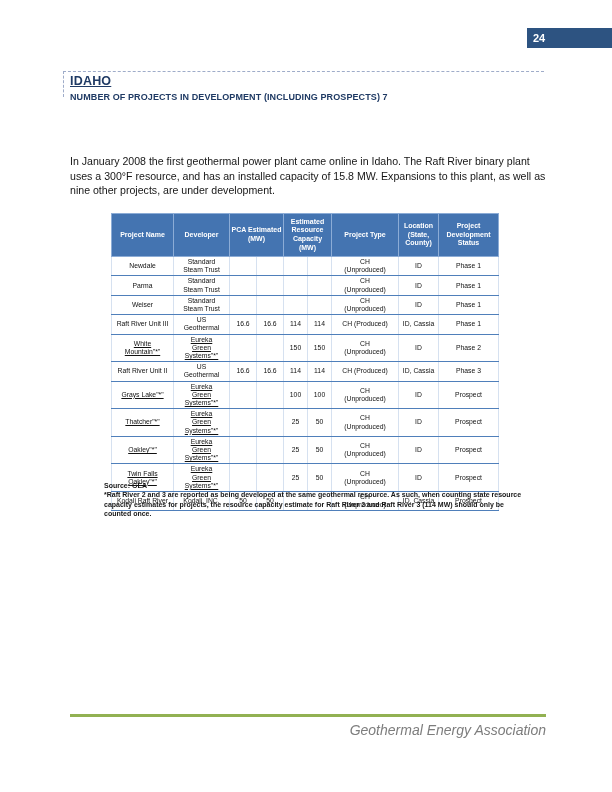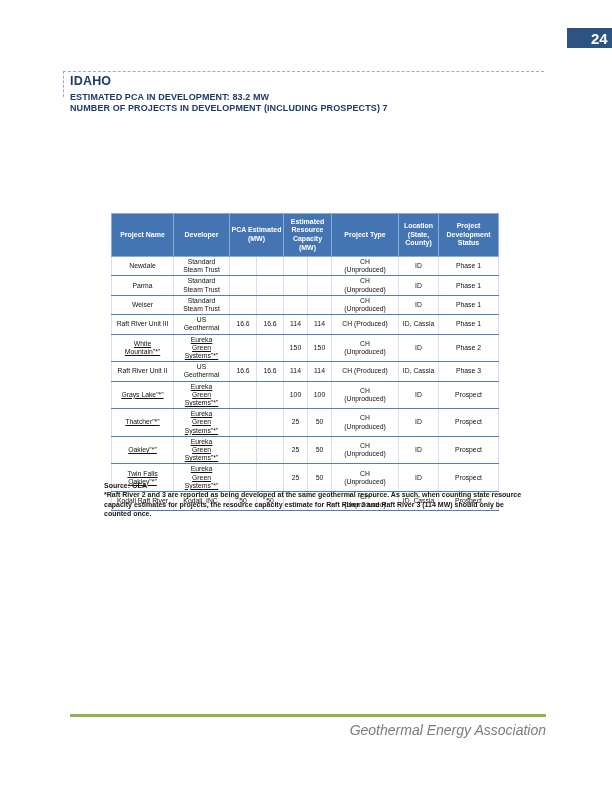--- a/index.html
+++ b/index.html
@@ -7,37 +7,38 @@
     position:relative;
     width:612px;height:792px;
     background:#ffffff;
     font-family:"Liberation Sans", sans-serif;
     overflow:hidden;
     margin:0 auto;
   }
   
   .page-num{
     position:absolute; right:0; top:28px;
-    width:45px; height:20px;
+    width:85px; height:20px;
     background:#2d5381;
     color:#ffffff;
-    font-size:15px; font-weight:bold;
+    font-size:11px; font-weight:bold;
     display:flex; align-items:center;
-    padding-left:24px; box-sizing:border-box;
+    padding-left:6px; box-sizing:border-box;
   }
   
   .section-frame{
     position:absolute; left:63px; top:71px;
     width:480px; height:25px;
     border-top:1px dashed #9facc9;
     border-left:1px dashed #9facc9;
   }
   .section-title{
     position:absolute; left:70px; top:74px;
     font-size:12.5px; font-weight:bold;
+    text-decoration:underline;
     color:#1f3a64;
     letter-spacing:.2px;
   }
   .stats{
     position:absolute; left:70px; top:92px;
     color:#1f3a64; font-size:9px; font-weight:bold;
     line-height:10.6px; letter-spacing:.1px;
   }
   .intro{
     position:absolute; left:70px; top:154px; width:484px;
@@ -104,24 +105,24 @@
 
   <div class="page-num">
     <span>24</span>
   </div>
 
   <div class="section-frame"></div>
 
   <div class="section-title">IDAHO</div>
 
   <div class="stats">
-    <div>ESTIMATED PCA IN DEVELOPMENT: 83.2 MW</div>
     <div>NUMBER OF PROJECTS IN DEVELOPMENT (INCLUDING PROSPECTS) 7</div>
   </div>
 
+  <div class="intro">In January 2008 the first geothermal power plant came online in Idaho.  The Raft River binary plant uses a 300°F resource, and has an installed capacity of 15.8 MW.  Expansions to this plant, as well as nine other projects, are under development.</div>
 
   <div class="tbl-wrap">
     <table class="projects" id="projects-table">
         <colgroup>
           <col style="width: 62px;">
           <col style="width: 56px;">
           <col style="width: 27px;">
           <col style="width: 27px;">
           <col style="width: 24px;">
           <col style="width: 24px;">

